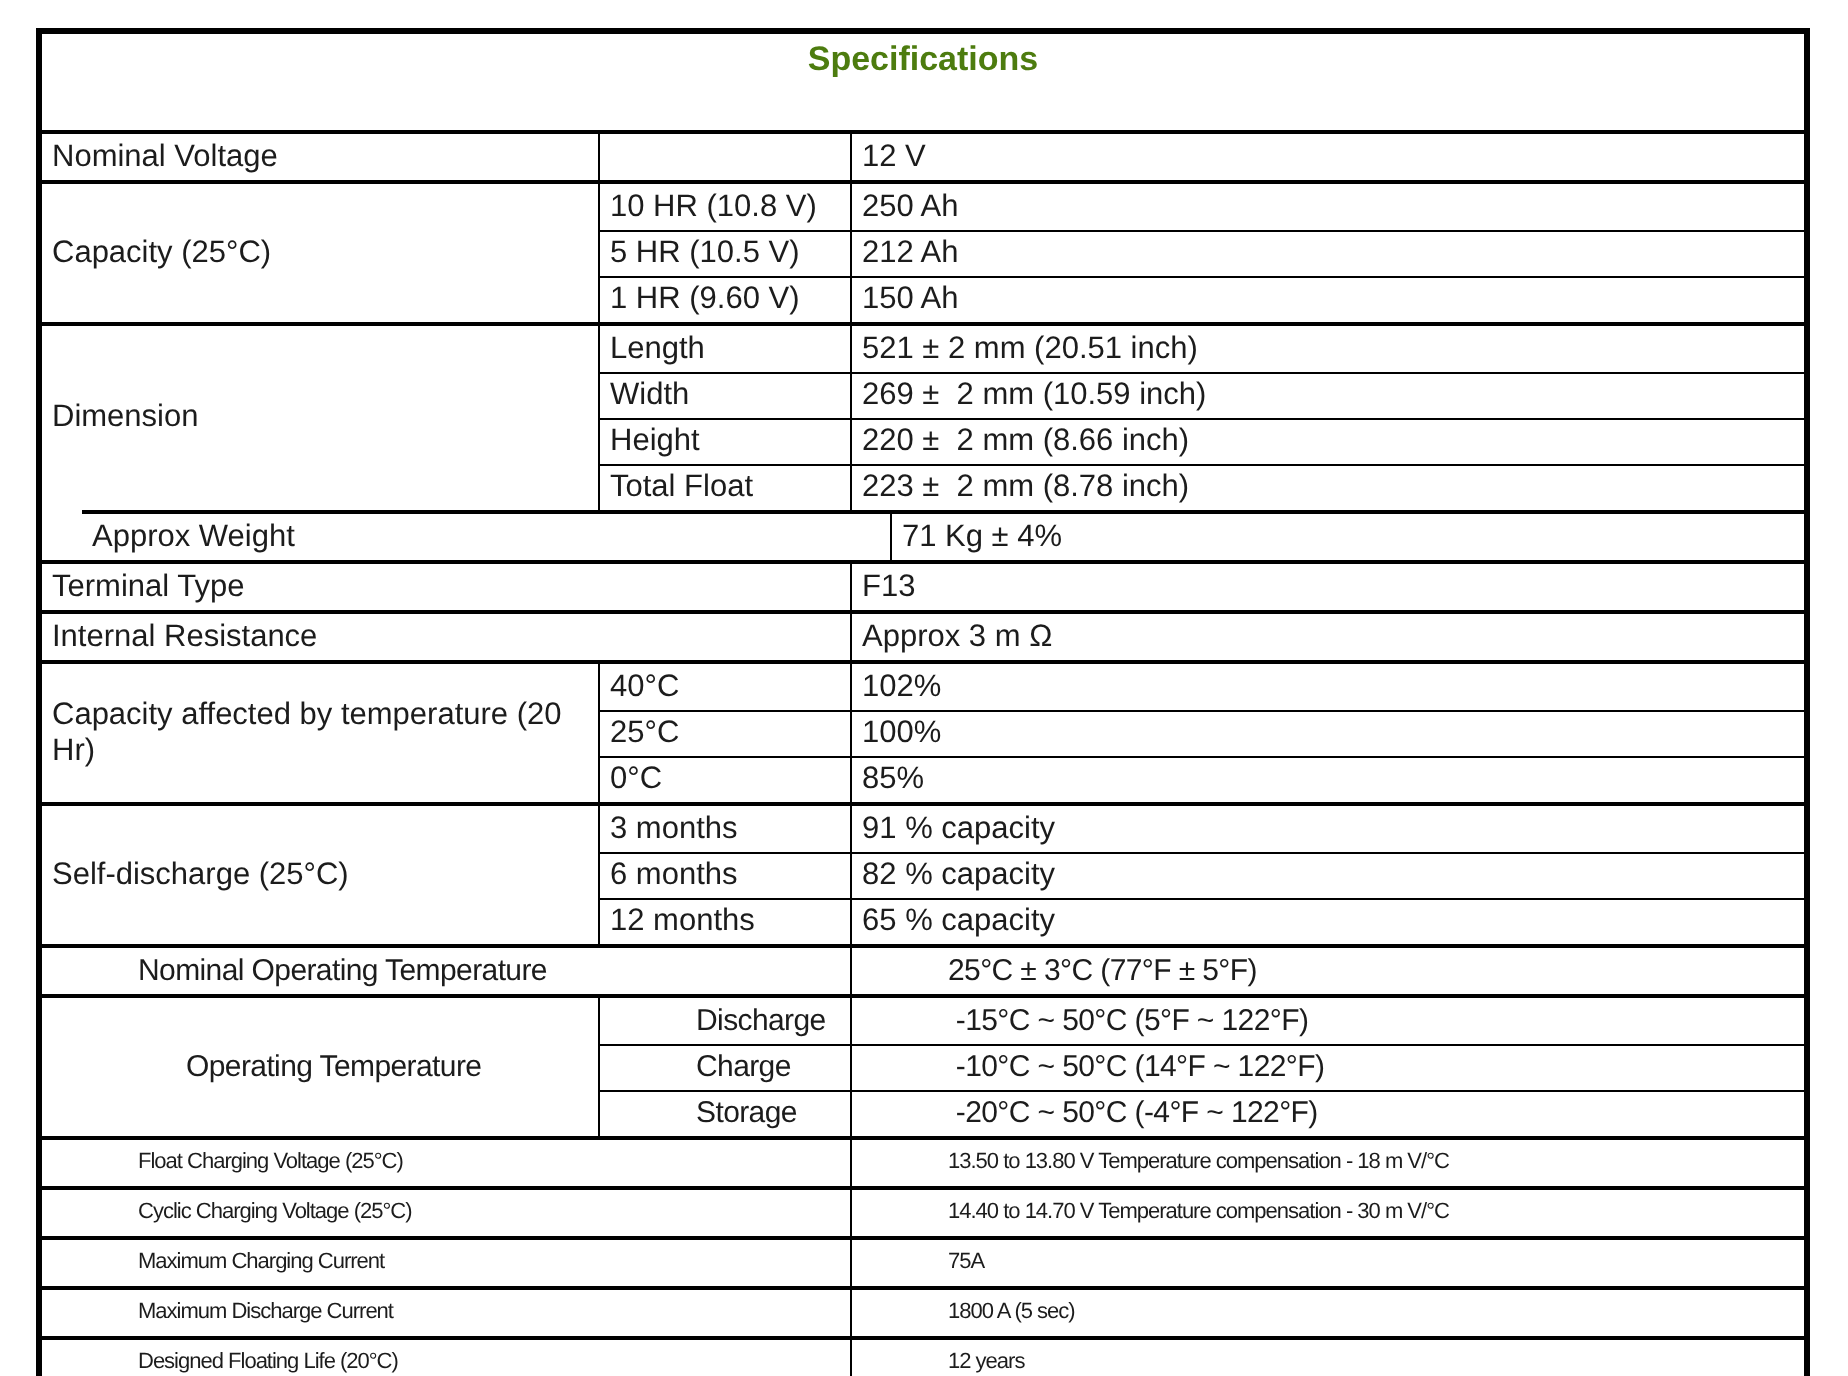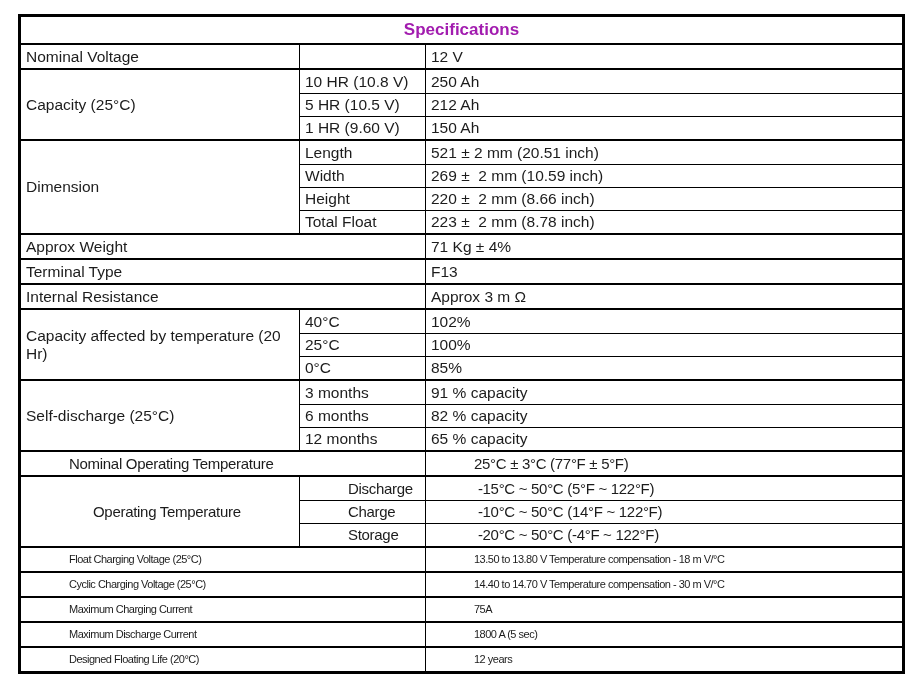--- a/index.html
+++ b/index.html
@@ -7,21 +7,21 @@
     position:relative;width:924px;height:688px;background:#ffffff;
     font-family:"Liberation Sans","DejaVu Sans",sans-serif;color:#1c1c1c;
     overflow:hidden;
   }
   .spec-table{
     position:absolute;left:18px;top:14px;width:881px;
     border:3px solid #000;background:#fff;box-sizing:content-box;
   }
   .title-row{
     height:26px;display:flex;align-items:center;justify-content:center;
-    font-size:17px;font-weight:bold;color:#a21caf;
+    font-size:17px;font-weight:bold;color:#4d7c0f;
   }
   .group{display:grid;border-top:2px solid #000;}
   .g3{grid-template-columns:278px 126px 1fr;}
   .g2{grid-template-columns:404px 1fr;}
   .cell{
     display:flex;align-items:center;
     padding:0 3px 0 5px;font-size:15.5px;overflow:hidden;
     box-sizing:border-box;
   }
   .cell span{white-space:pre-wrap;line-height:1.15;}
@@ -32,21 +32,21 @@
   .cond2 .cell{font-size:11px;letter-spacing:-0.5px;}
   .pt.bold{font-weight:normal;}
 </style>
 </head>
 <body>
 
 <div class="page">
   <div class="spec-table">
     <div class="title-row">Specifications</div>
     <div id="groups">
-        <div class="group g3" style="grid-template-rows: repeat(1, 23px);">
+        <div class="group g3" style="grid-template-rows: repeat(1, 23px); margin-top: 22px;">
           <div class="cell label" style="grid-row: 1 / span 1;">
             <span>Nominal Voltage</span>
           </div>
           <div class="cell sub">
             <span></span>
           </div>
           <div class="cell val">
             <span>12 V</span>
           </div>
         </div>
@@ -95,21 +95,21 @@
           <div class="cell val bt">
             <span>220 ±  2 mm (8.66 inch)</span>
           </div>
           <div class="cell sub bt">
             <span>Total Float</span>
           </div>
           <div class="cell val bt">
             <span>223 ±  2 mm (8.78 inch)</span>
           </div>
         </div>
-        <div class="group g2" style="grid-template-rows: repeat(1, 23px);">
+        <div class="group g2" style="grid-template-rows: repeat(1, 23px); margin-left: 20px;">
           <div class="cell label" style="grid-row: 1 / span 1;">
             <span>Approx Weight</span>
           </div>
           <div class="cell val">
             <span>71 Kg ± 4%</span>
           </div>
         </div>
         <div class="group g2" style="grid-template-rows: repeat(1, 23px);">
           <div class="cell label" style="grid-row: 1 / span 1;">
             <span>Terminal Type</span>

